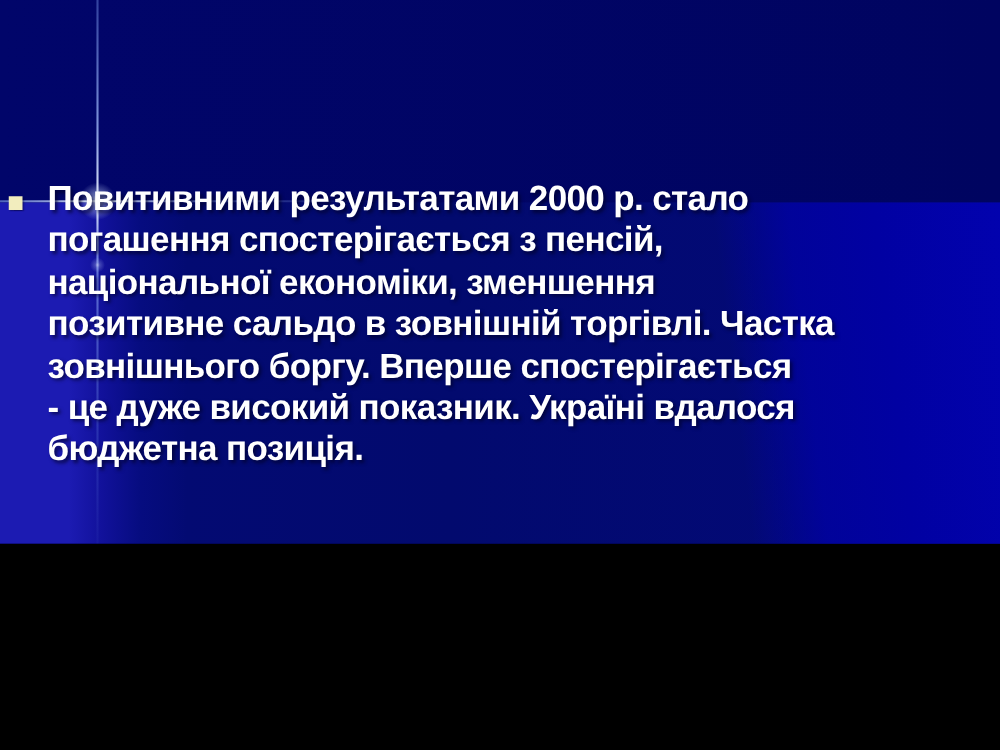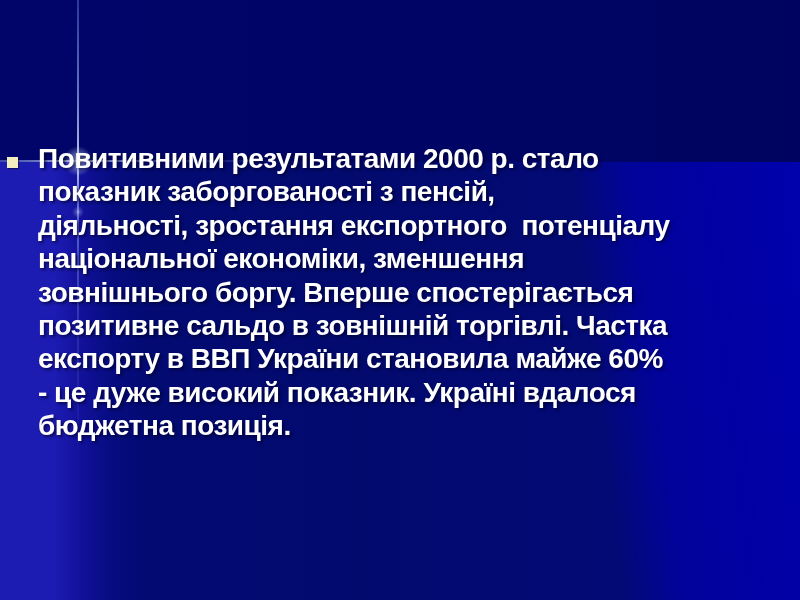--- a/index.html
+++ b/index.html
@@ -3,21 +3,21 @@
 <meta charset="utf-8">
 <style>
   html, body {
     margin: 0;
     padding: 0;
     background: #000;
   }
   .slide {
     position: relative;
     width: 800px;
-    height: 600px;
+    height: 435px;
     overflow: hidden;
     font-family: "Liberation Sans", "DejaVu Sans", sans-serif;
     background: var(--bg-top, #01056a);
   }
   
   .bg-top {
     position: absolute;
     left: 0; top: 0;
     width: 800px; height: 162px;
     background: linear-gradient(to right, var(--bg-top, #01056a), #000460);
@@ -113,23 +113,21 @@
     <line x1="0" y1="161" x2="310" y2="161" stroke="url(#gh)" stroke-width="6" filter="url(#softblur)" opacity="0.65"></line>
     <line x1="0" y1="161" x2="310" y2="161" stroke="url(#gh)" stroke-width="1.7"></line>
     <circle cx="78" cy="161" r="15" fill="url(#glint)"></circle>
     <circle cx="78" cy="212" r="6" fill="url(#glint)" opacity="0.5"></circle>
   </svg>
 
   <span class="bullet"></span>
 
   <div class="text-block">
       <div class="text-line">Повитивними результатами 2000 р. стало</div>
-      <div class="text-line">показник заборгованості з пенсій,</div>
-      <div class="text-line">діяльності, зростання експортного  потенціалу</div>
+      <div class="text-line">погашення спостерігається з пенсій,</div>
       <div class="text-line">національної економіки, зменшення</div>
+      <div class="text-line">позитивне сальдо в зовнішній торгівлі. Частка</div>
       <div class="text-line">зовнішнього боргу. Вперше спостерігається</div>
-      <div class="text-line">позитивне сальдо в зовнішній торгівлі. Частка</div>
-      <div class="text-line">експорту в ВВП України становила майже 60%</div>
       <div class="text-line">- це дуже високий показник. Україні вдалося</div>
       <div class="text-line">бюджетна позиція.</div>
     </div>
 
 </div>
 
 </body></html>

